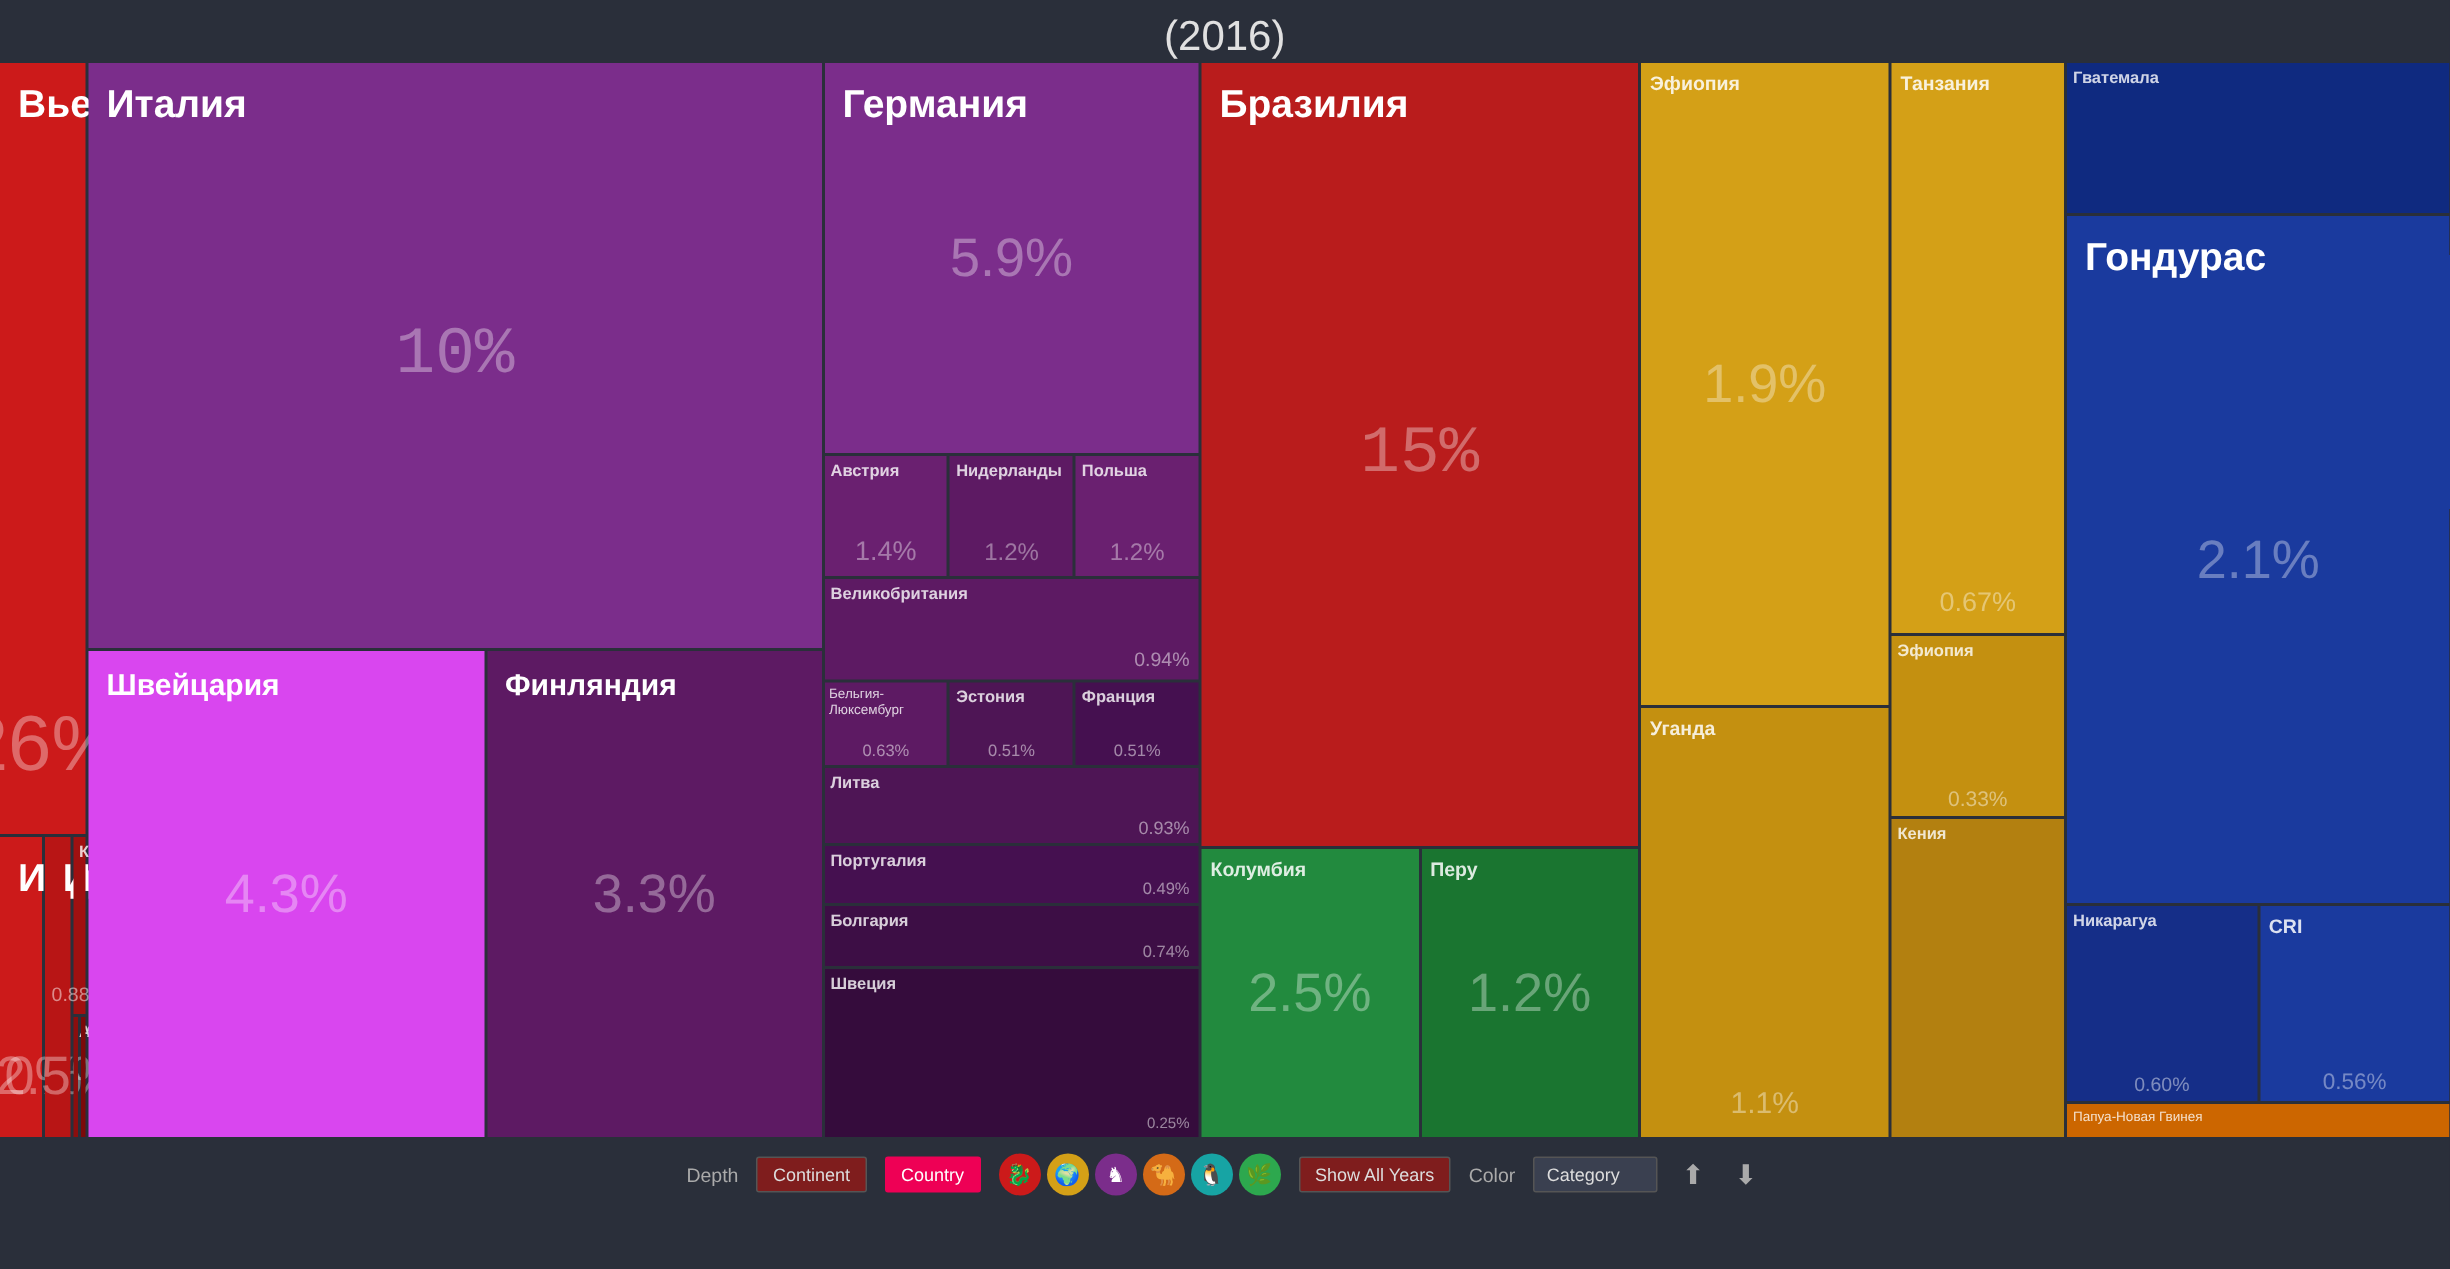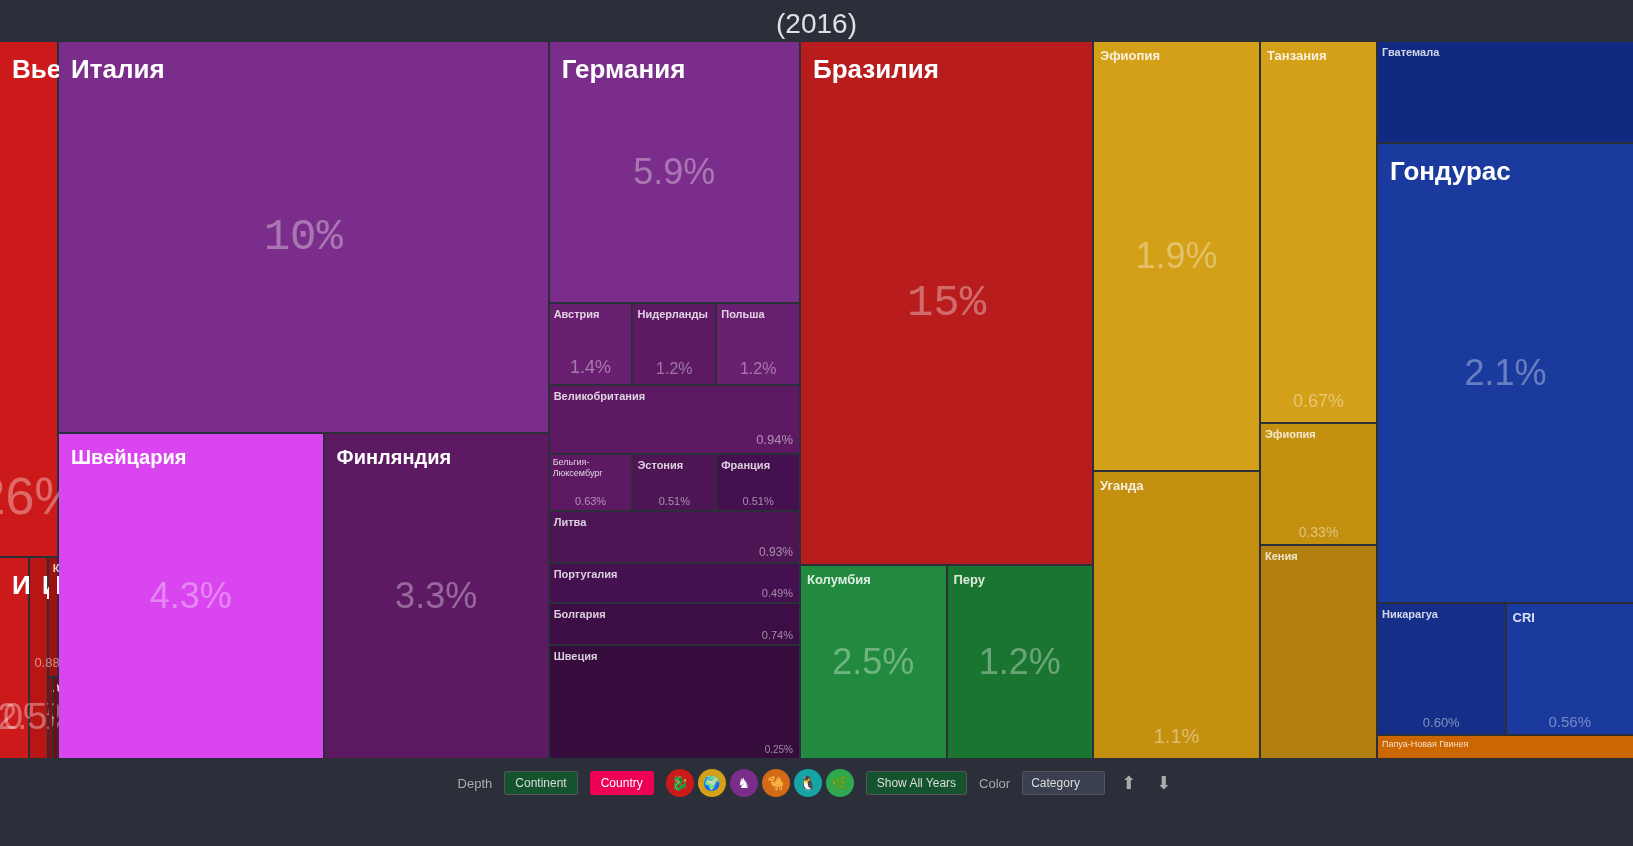--- a/index.html
+++ b/index.html
@@ -151,21 +151,21 @@
       height: 50px;
       background: #2a2f3a;
       padding: 0 20px;
     }
     .footer-label {
       font-size: 13px;
       color: #aaa;
     }
     .footer-btn {
       padding: 4px 10px;
-      background: #14532d;
+      background: #7f1d1d;
       border: 1px solid #555;
       color: #ddd;
       font-size: 12px;
       cursor: pointer;
       border-radius: 2px;
     }
     .footer-btn.active {
       background: #e05;
       border-color: #e05;
       color: white;

